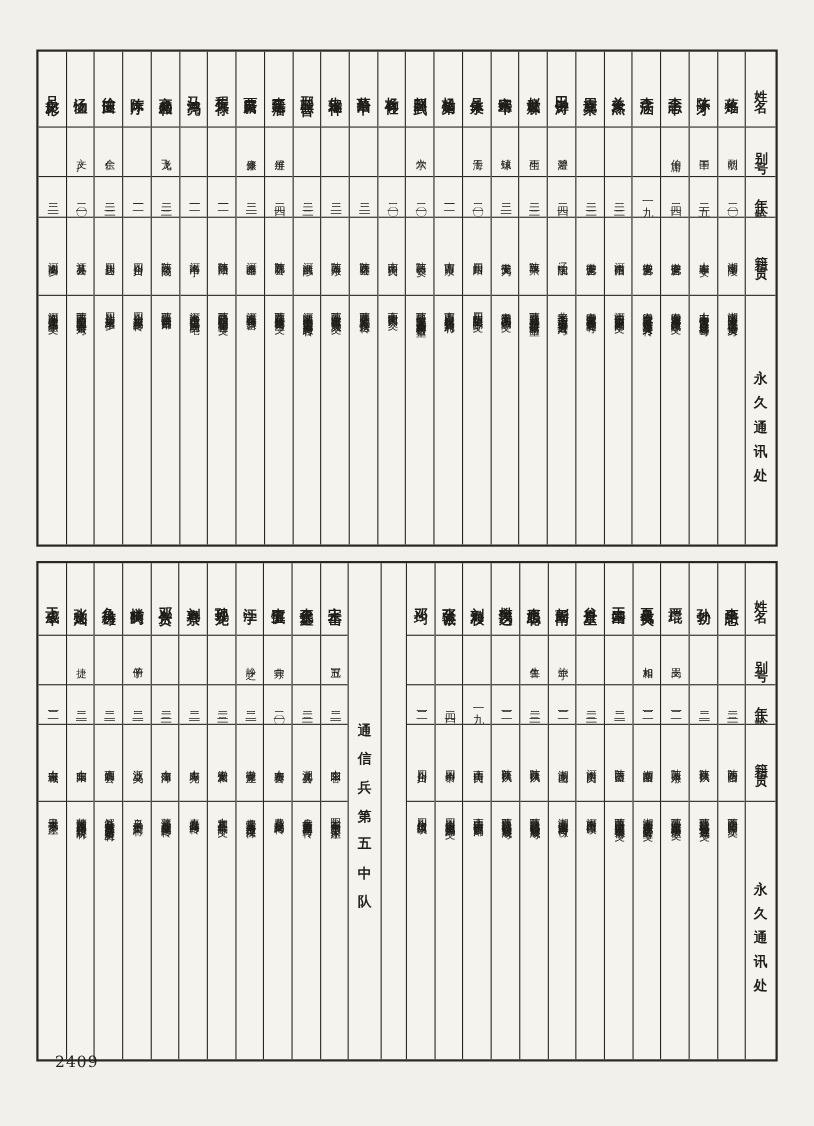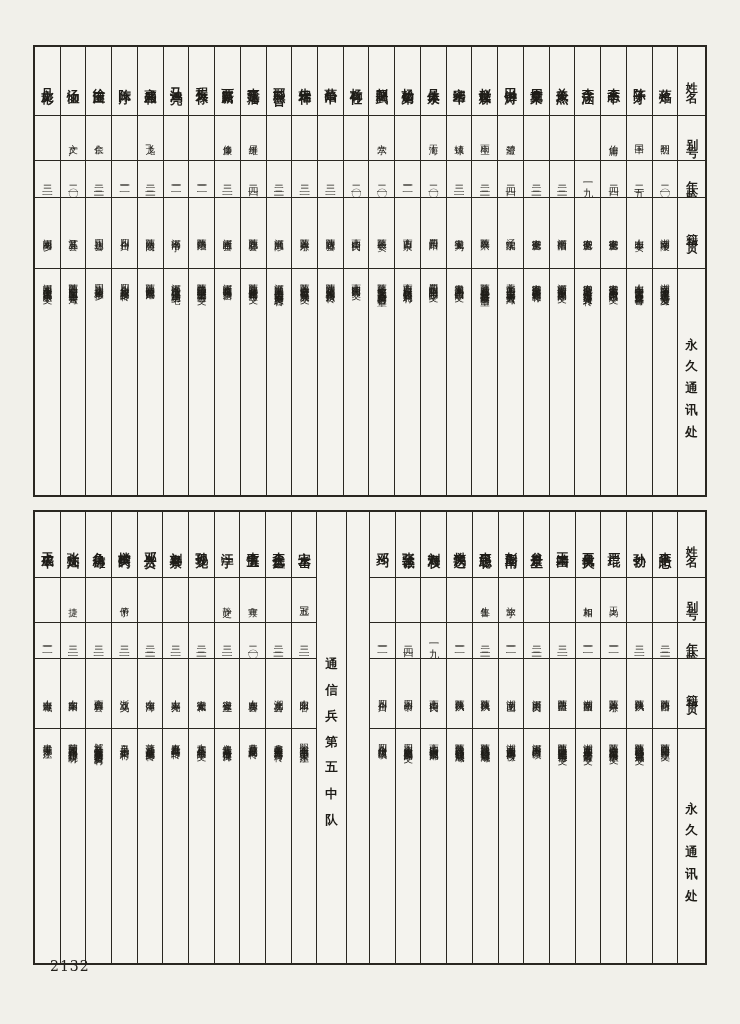--- a/index.html
+++ b/index.html
@@ -939,13 +939,13 @@
         <span class="vtext">二一</span>
       </div>
       <div class="cell c-native">
         <span class="vtext">山东青城</span>
       </div>
       <div class="cell c-address">
         <span class="vtext">青城大于家庄</span>
       </div>
     </div>
   </div>
-<div id="page-number">2132</div>
+<div id="page-number">2409</div>
 
 </body></html>

